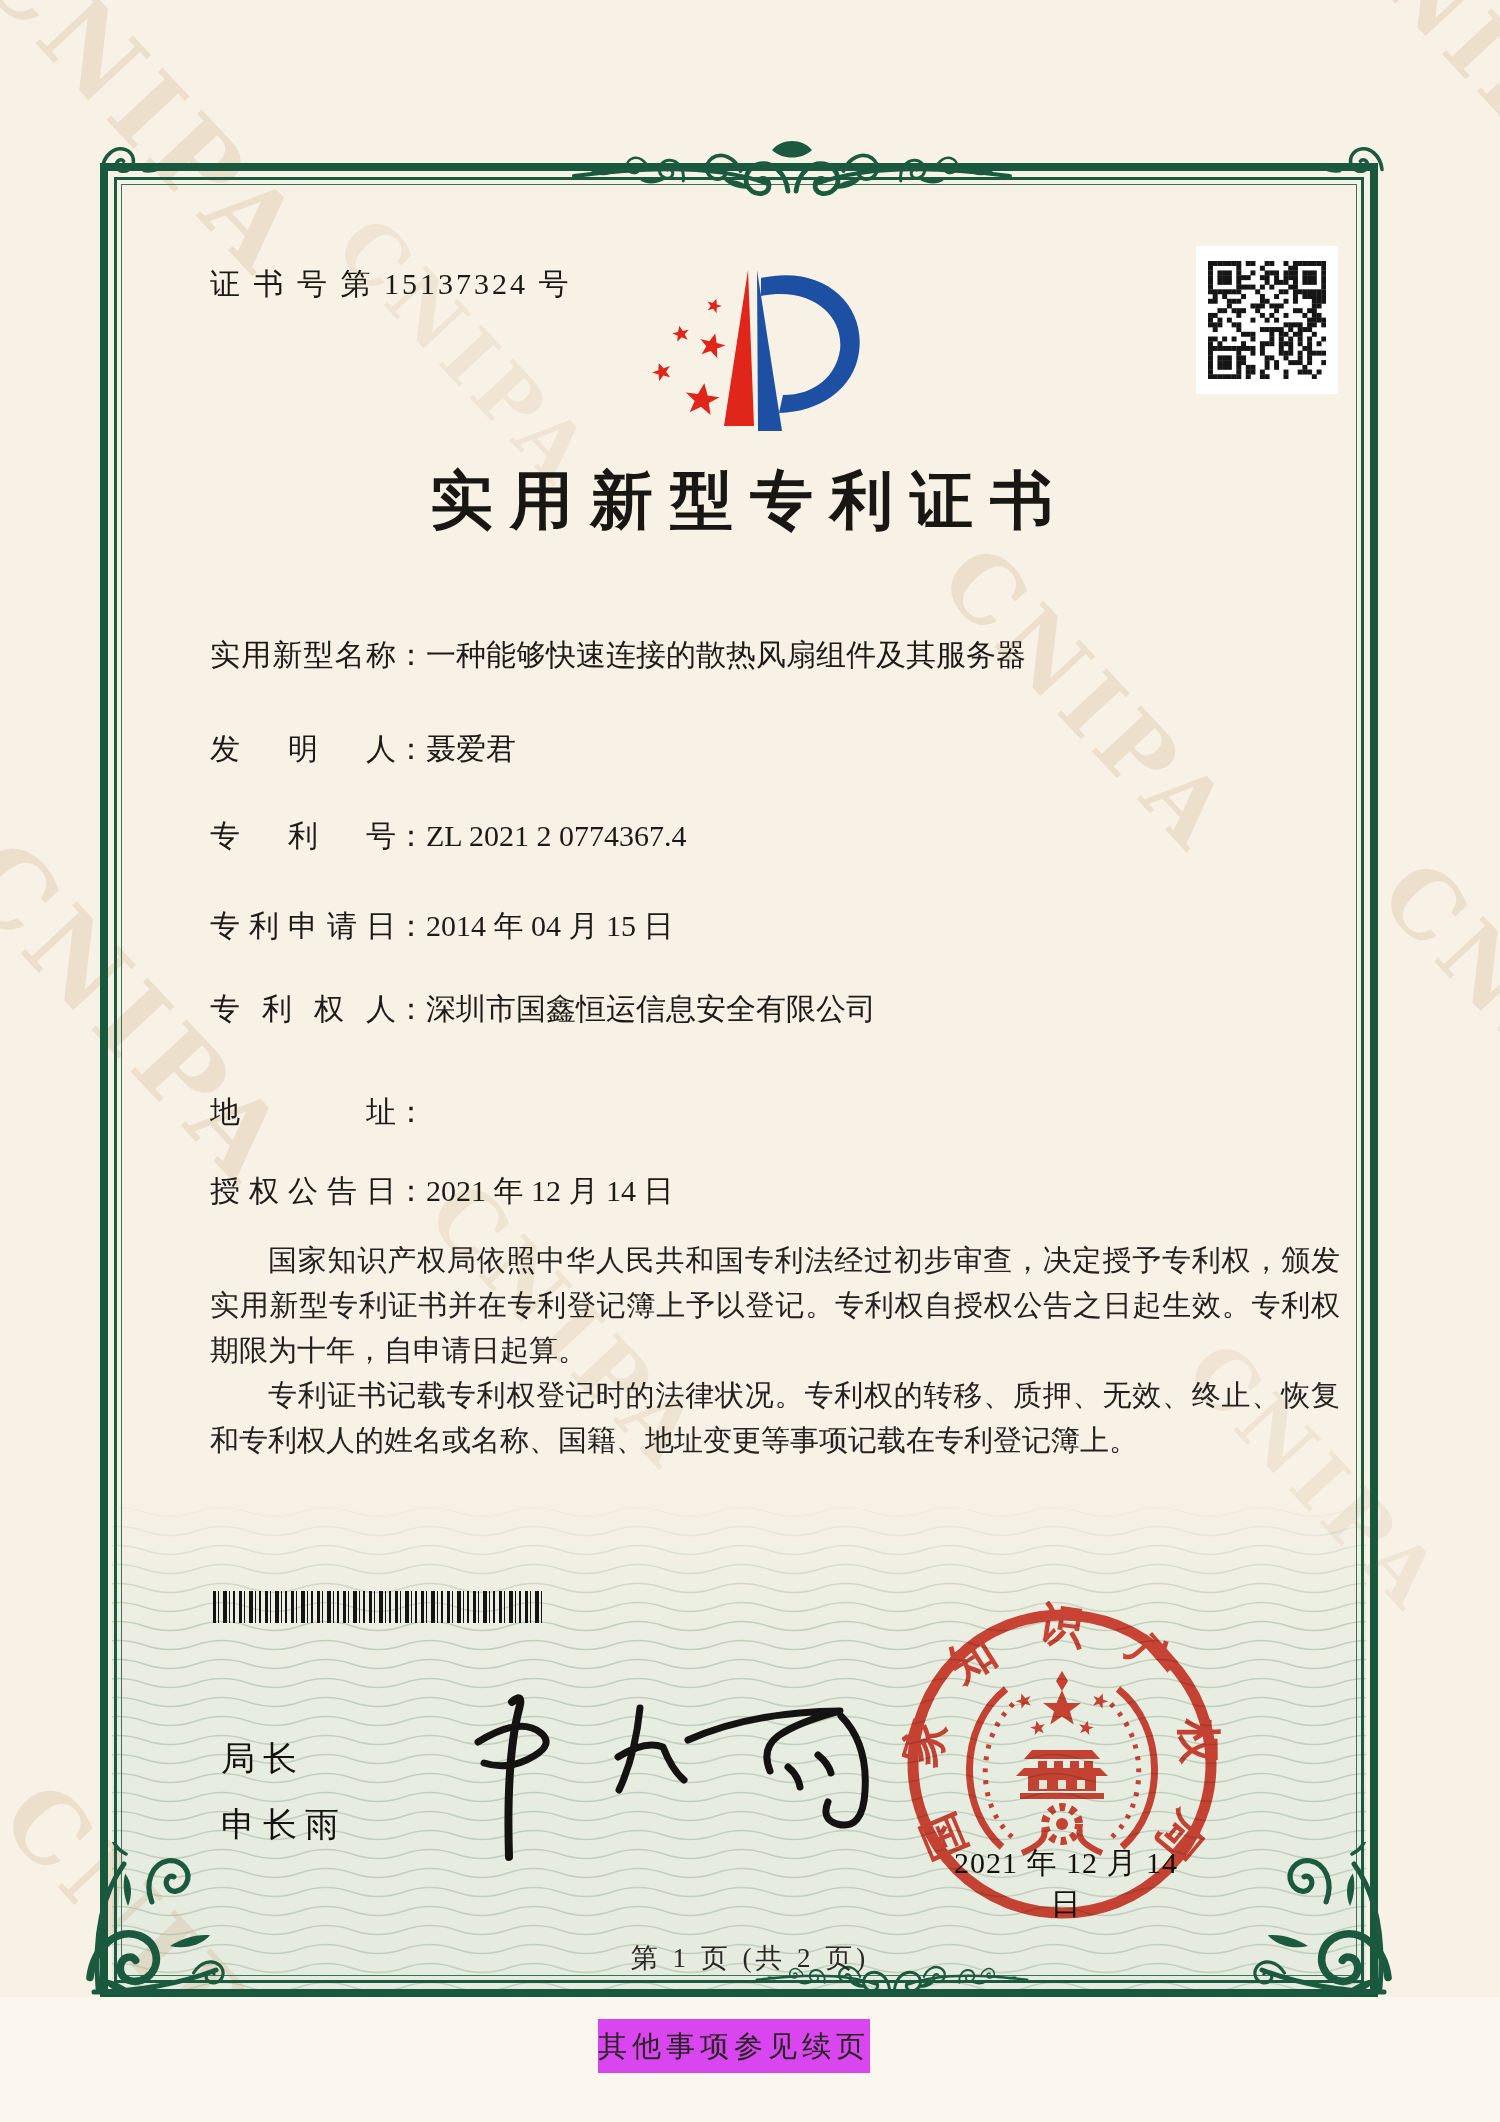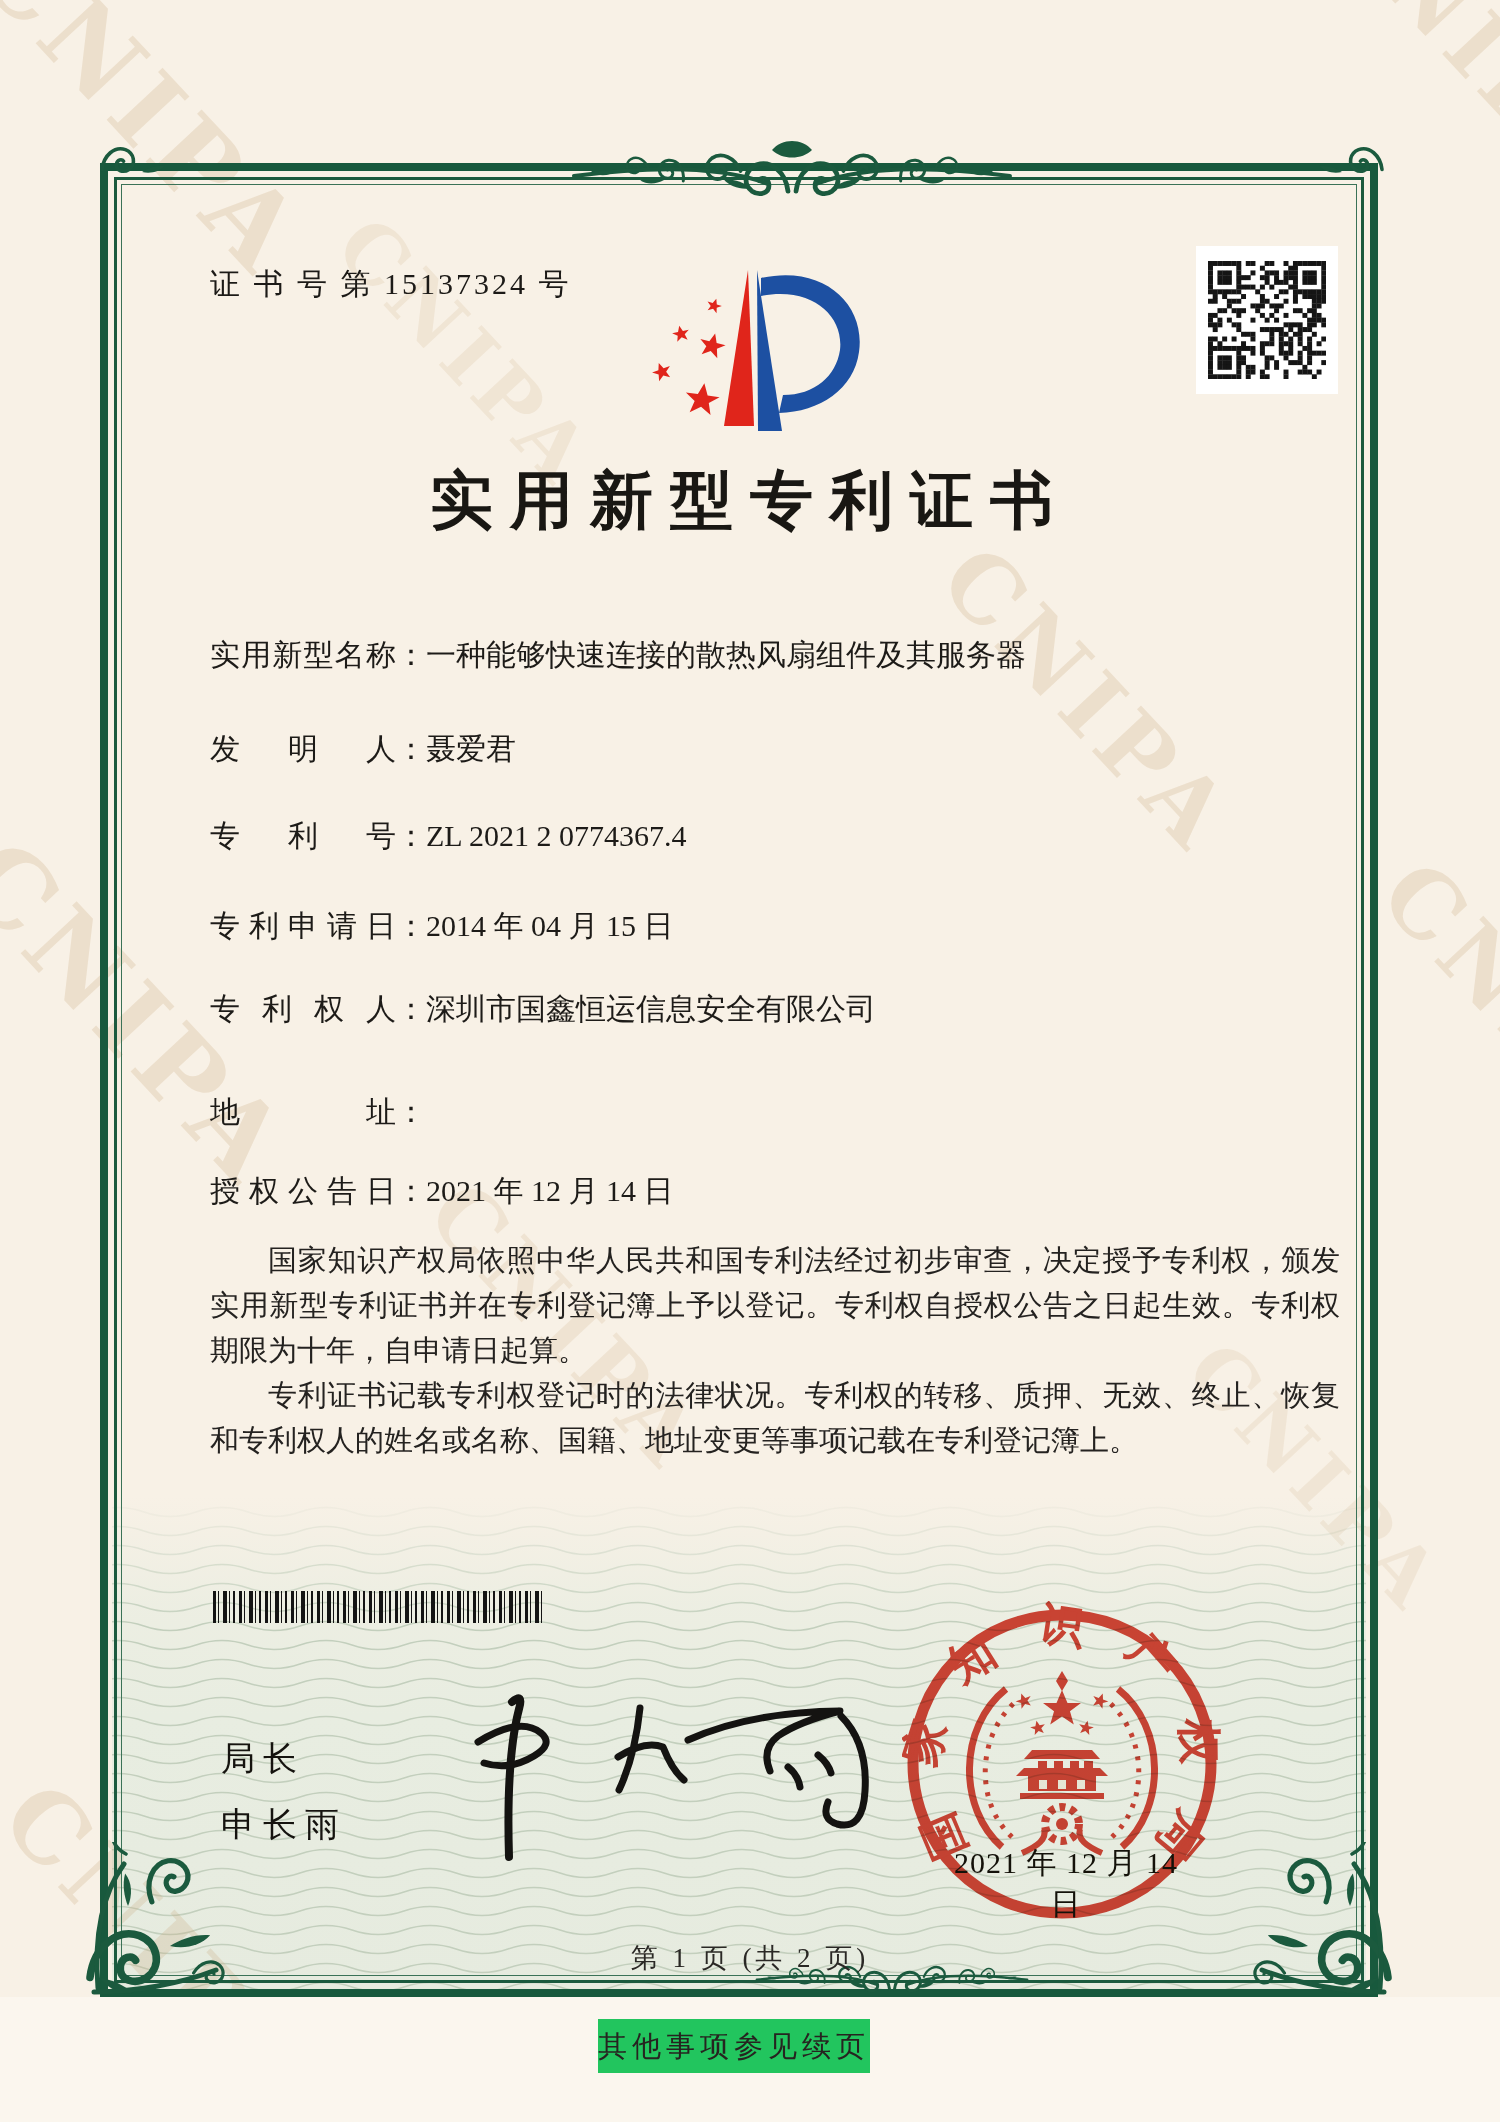--- a/index.html
+++ b/index.html
@@ -49,21 +49,21 @@
   .sig-label{position:absolute;left:221px;font-size:34px;letter-spacing:8px;
     font-family:"Liberation Sans","DejaVu Sans",sans-serif;color:#15130f;z-index:4;}
   
   .seal{position:absolute;left:902px;top:1601px;z-index:5;opacity:.94;mix-blend-mode:multiply;}
   .seal-date{position:absolute;left:938px;top:1843px;width:256px;text-align:center;
     font-size:30px;letter-spacing:1px;color:#131109;z-index:6;}
   
   .page-no{position:absolute;left:0;right:0;top:1940px;text-align:center;
     font-size:27px;letter-spacing:4px;color:#2a2825;z-index:4;}
   .bottom-strip{position:absolute;left:0;top:1997px;width:1500px;height:125px;background:#fbf6ee;z-index:2;}
-  .cont-band{position:absolute;left:598px;top:2019px;width:272px;height:54px;background:#22c55e;z-index:4;}
+  .cont-band{position:absolute;left:598px;top:2019px;width:272px;height:54px;background:#d946ef;z-index:4;}
   .cont-note{width:100%;text-align:center;line-height:54px;font-size:29px;letter-spacing:5px;color:#262420;}
   
   .waveband{position:absolute;left:112px;top:1496px;width:1254px;height:494px;z-index:0;
     background:linear-gradient(180deg,rgba(232,237,225,0) 0px,rgba(232,237,225,.7) 110px,#e8ede1 220px,#e6ebdf 100%);}
   .waveband svg{position:absolute;left:0;top:0;}
   
   .orn{position:absolute;z-index:3;pointer-events:none;}
 </style>
 </head>
 <body>

